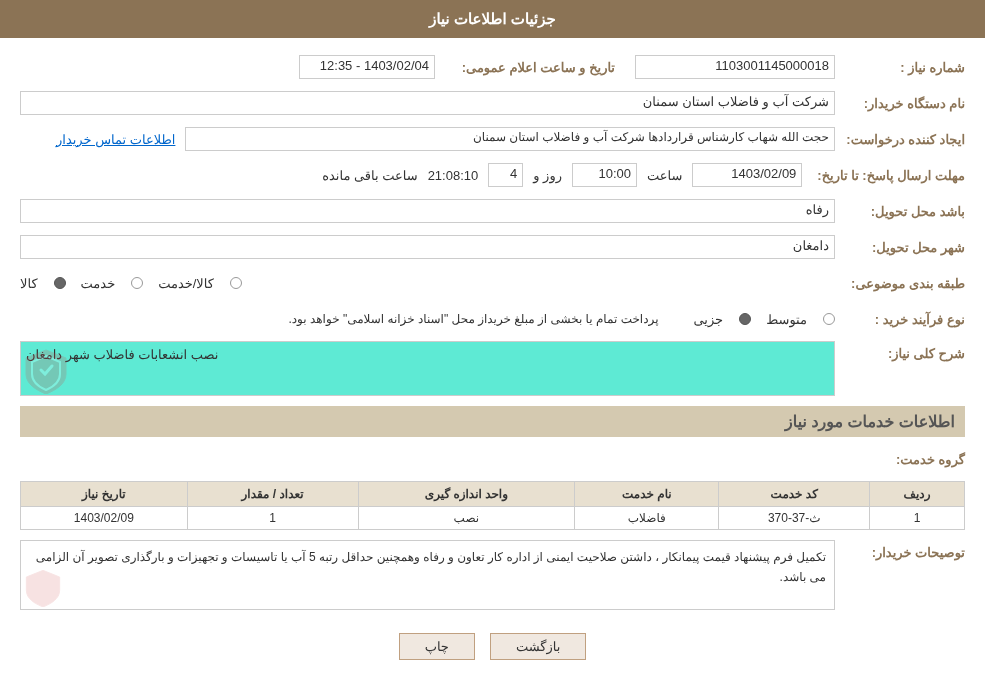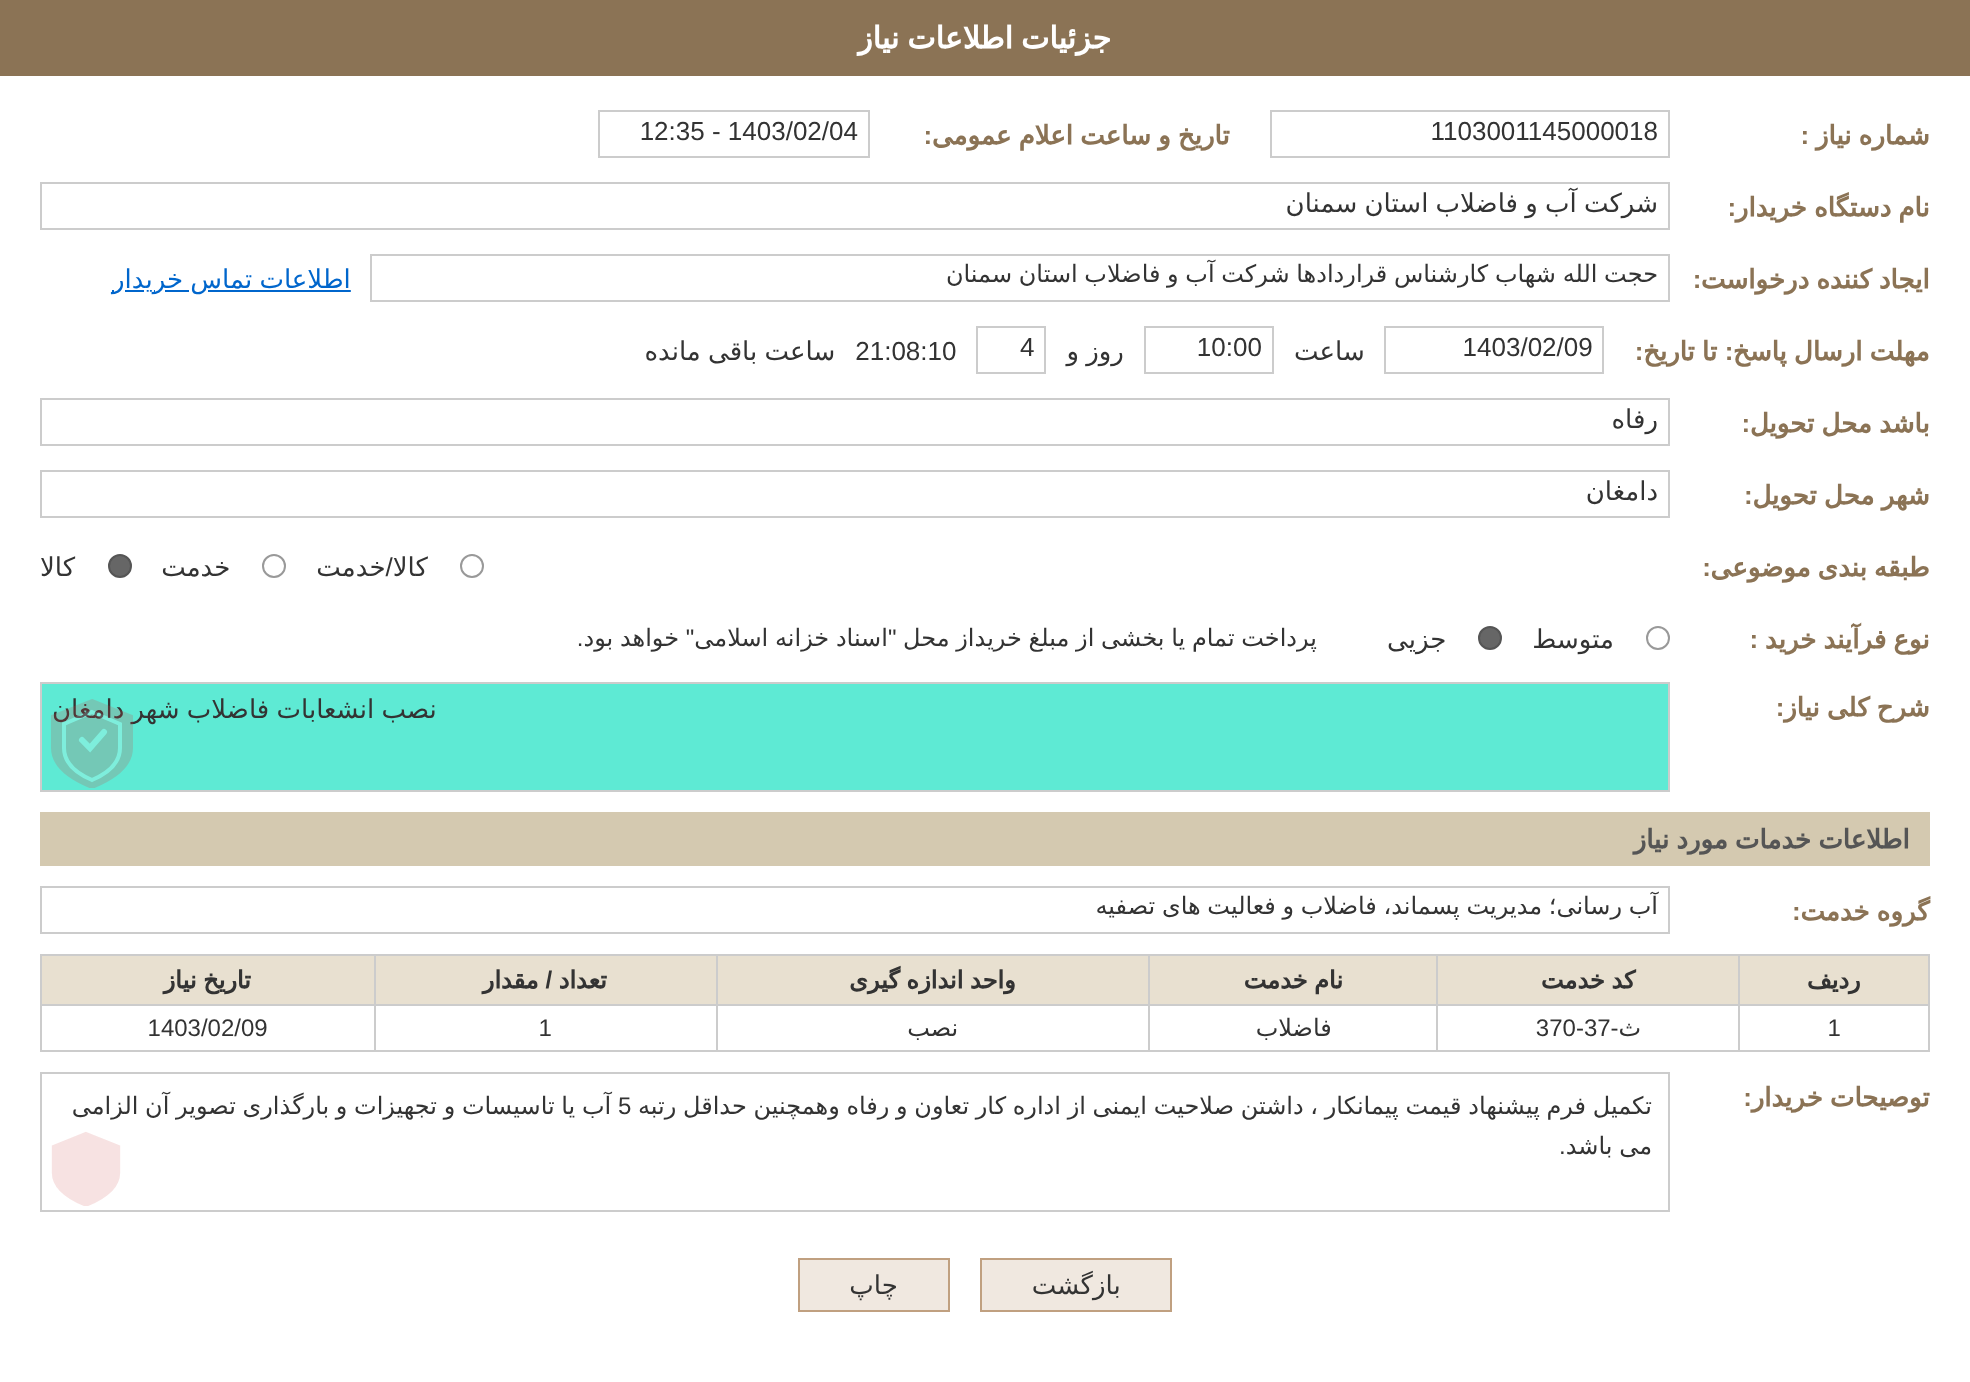--- a/index.html
+++ b/index.html
@@ -50,21 +50,21 @@
       color: #0066cc;
       text-decoration: underline;
       margin-left: 36px;
     }
     .section-header {
       background: #d4c9b0;
       color: #555;
       font-weight: bold;
       padding: 6px 10px;
       margin: 10px 0 8px 0;
-      font-size: 13px;
+      font-size: 16px;
     }
     .deadline-row {
       display: flex;
       align-items: center;
       gap: 5px;
     }
     .deadline-row .label {
       min-width: 130px;
     }
     .radio-group {
@@ -271,21 +271,20 @@
         </div>
       </div>
     </div>
 
     <div class="section-header">
       <span>اطلاعات خدمات مورد نیاز</span>
     </div>
 
     <div class="row">
       <span class="label">گروه خدمت:</span>
-      <div class="input-field" style="flex:1; font-size:12px;">آب رسانی؛ مدیریت پسماند، فاضلاب و فعالیت های تصفیه</div>
     </div>
 
     <div class="table-section">
       <table>
         <thead>
           <tr>
             <th>ردیف</th>
             <th>کد خدمت</th>
             <th>نام خدمت</th>
             <th>واحد اندازه گیری</th>

